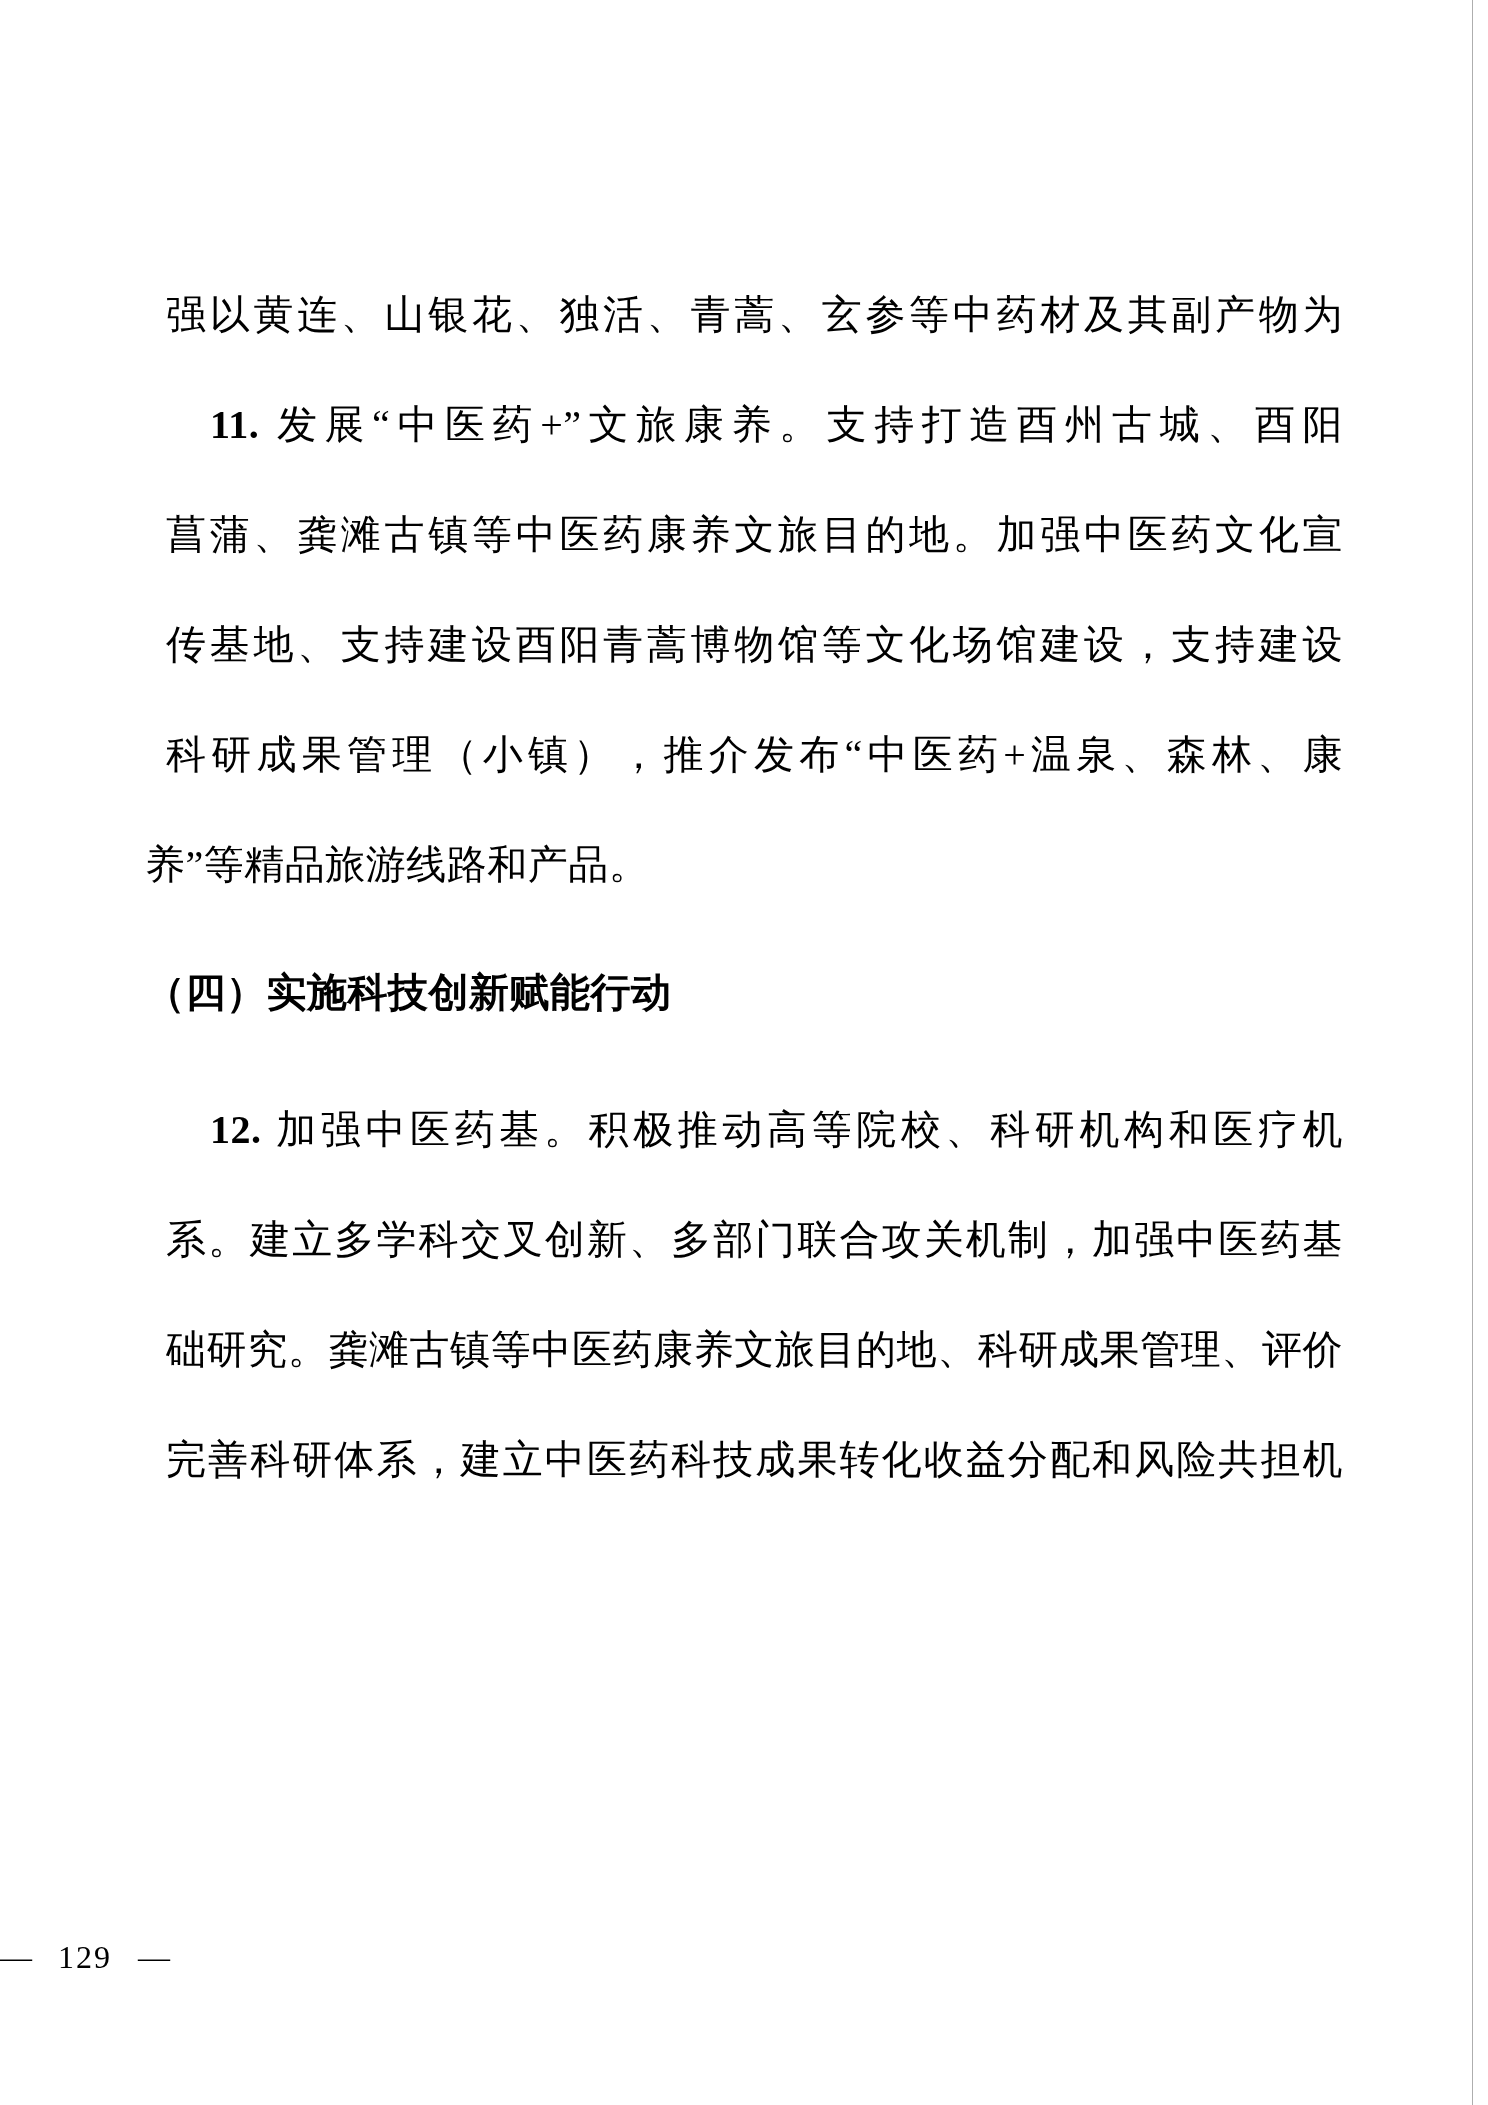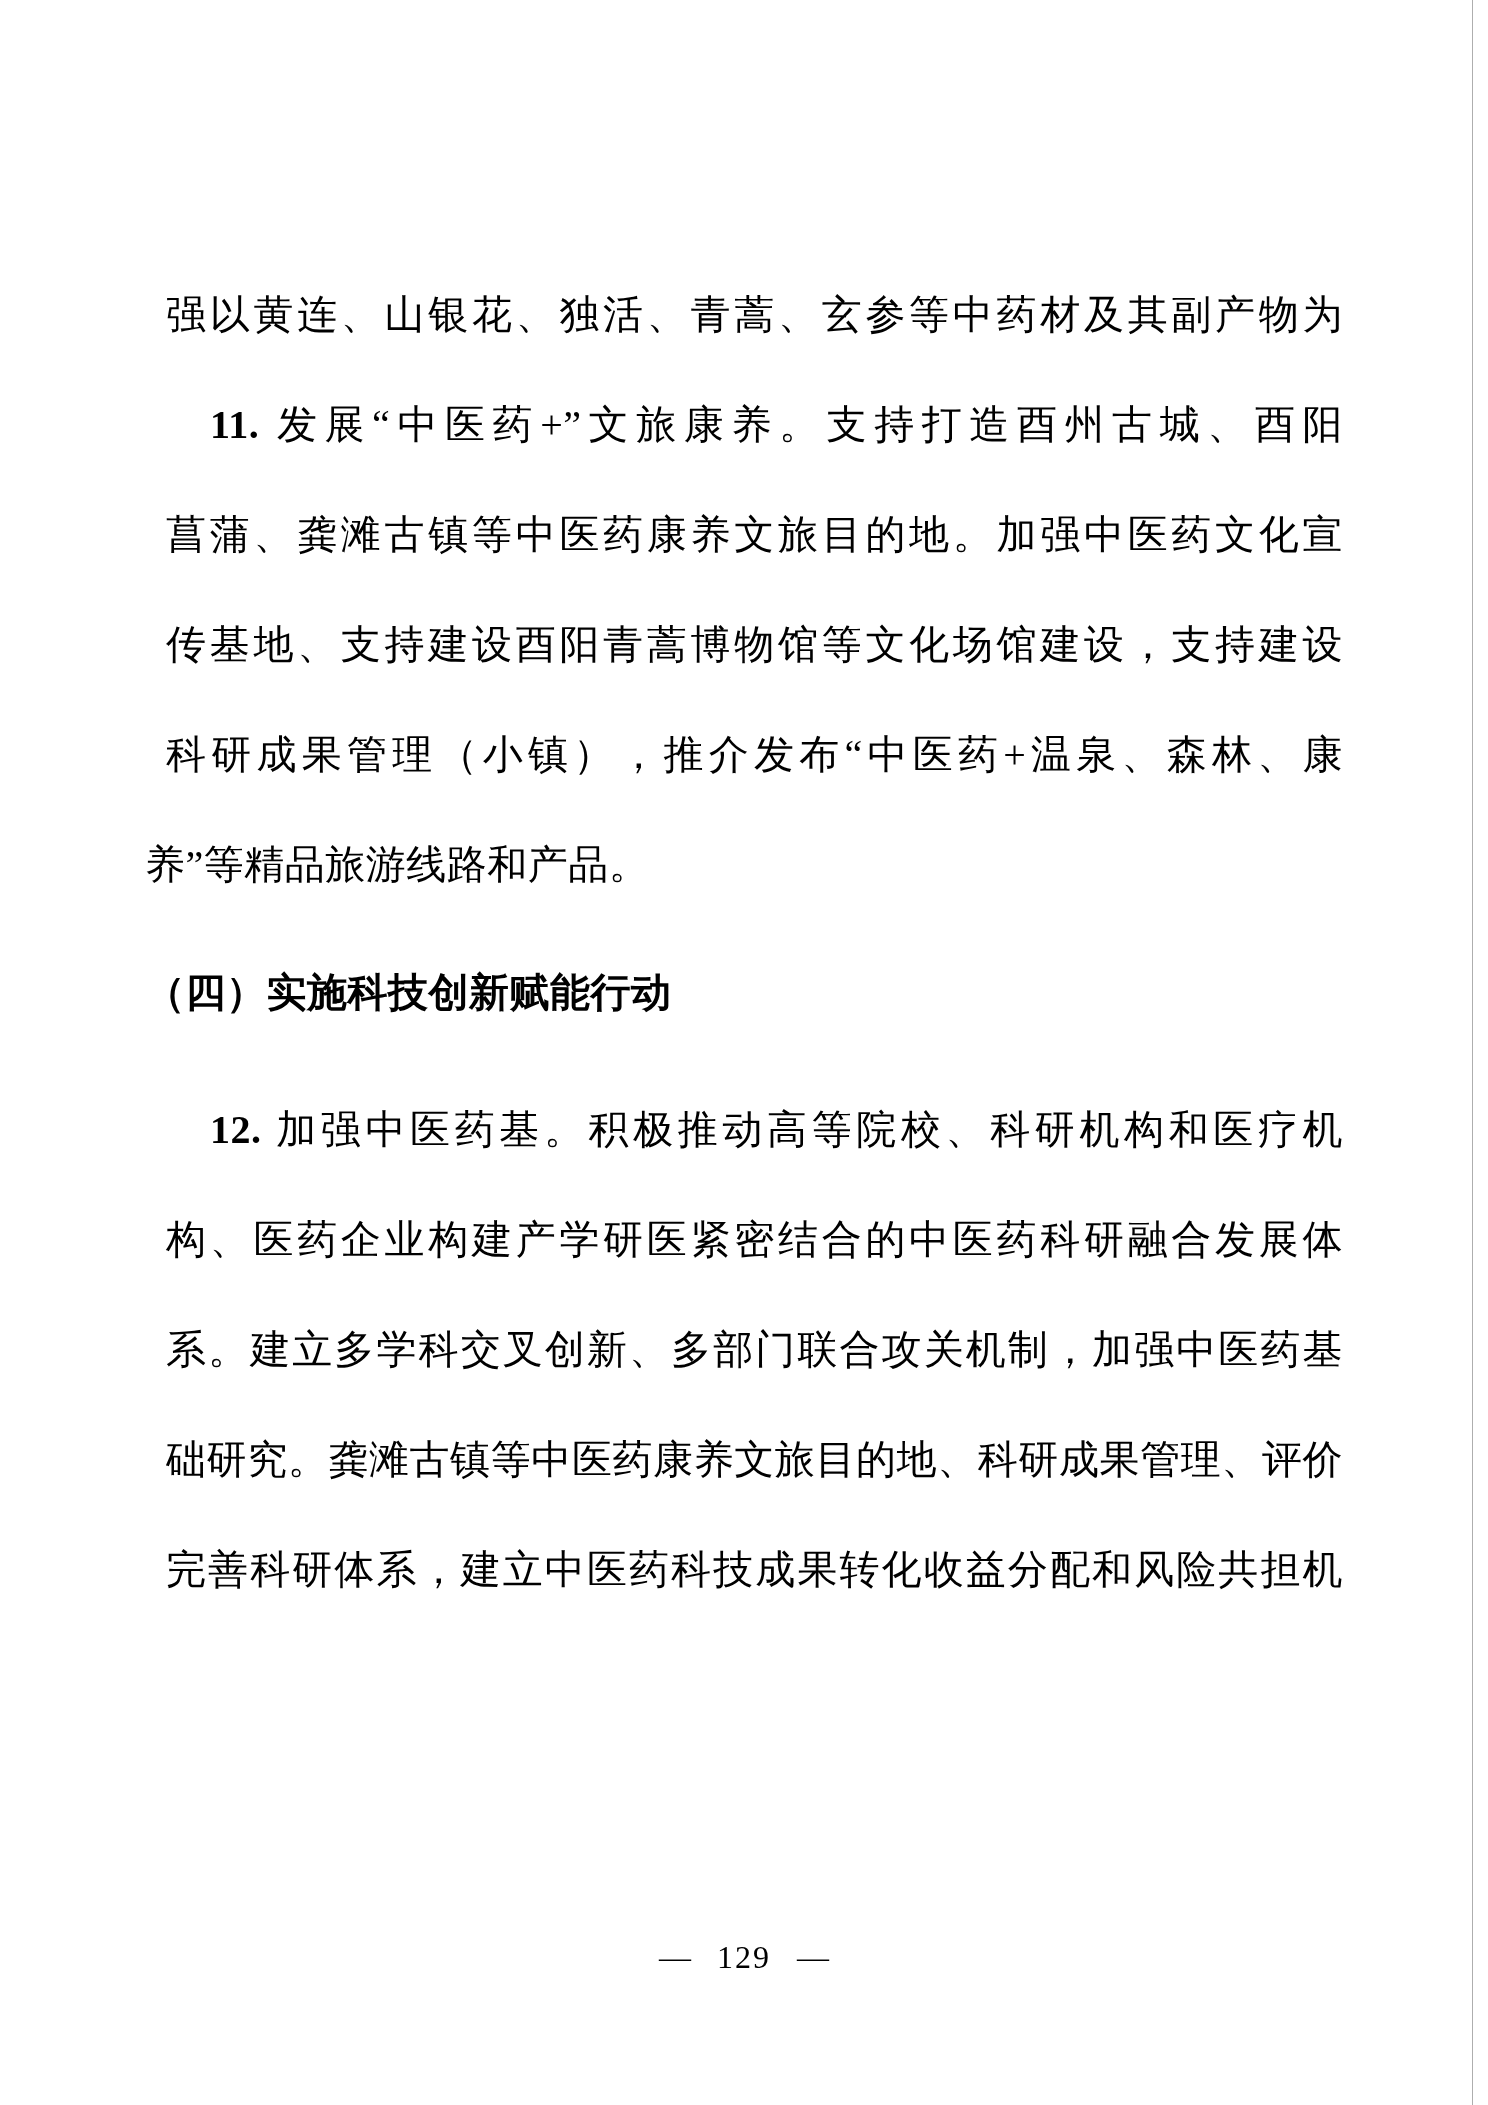--- a/index.html
+++ b/index.html
@@ -61,21 +61,20 @@
   .line span.bold {
     font-weight: bold;
   }
   .footer {
     position: absolute;
     top: 1902px;
     left: 0;
     width: 100%;
     height: 110px;
     line-height: 110px;
-    text-align: center;
     font-size: 32px;
   }
   .footer .page-num {
     display: inline-block;
     margin: 0 26px;
     letter-spacing: 2px;
   }
   .footer .dash {
     display: inline-block;
   }
@@ -86,21 +85,20 @@
 <div class="page">
   <div class="doc-body">
       <div class="line justify"><span>强以黄连、山银花、独活、青蒿、玄参等中药材及其副产物为</span></div>
       <div class="line justify indent"><span class="bold">11.</span><span> 发展“中医药+”文旅康养。支持打造酉州古城、酉阳</span></div>
       <div class="line justify"><span>菖蒲、龚滩古镇等中医药康养文旅目的地。加强中医药文化宣</span></div>
       <div class="line justify"><span>传基地、支持建设酉阳青蒿博物馆等文化场馆建设，支持建设</span></div>
       <div class="line justify"><span>科研成果管理（小镇），推介发布“中医药+温泉、森林、康</span></div>
       <div class="line"><span>养”等精品旅游线路和产品。</span></div>
       <div class="line heading"><span class="bold">（四）实施科技创新赋能行动</span></div>
       <div class="line justify indent"><span class="bold">12.</span><span> 加强中医药基。积极推动高等院校、科研机构和医疗机</span></div>
-      <div class="line justify"><span>构、医药企业构建产学研医紧密结合的中医药科研融合发展体</span></div>
       <div class="line justify"><span>系。建立多学科交叉创新、多部门联合攻关机制，加强中医药基</span></div>
       <div class="line justify"><span>础研究。龚滩古镇等中医药康养文旅目的地、科研成果管理、评价</span></div>
       <div class="line justify"><span>完善科研体系，建立中医药科技成果转化收益分配和风险共担机</span></div>
     </div>
 
   <div class="footer">
     <span class="dash">—</span><span class="page-num">129</span><span class="dash">—</span>
   </div>
 
   <div class="page-edge-line"></div>

